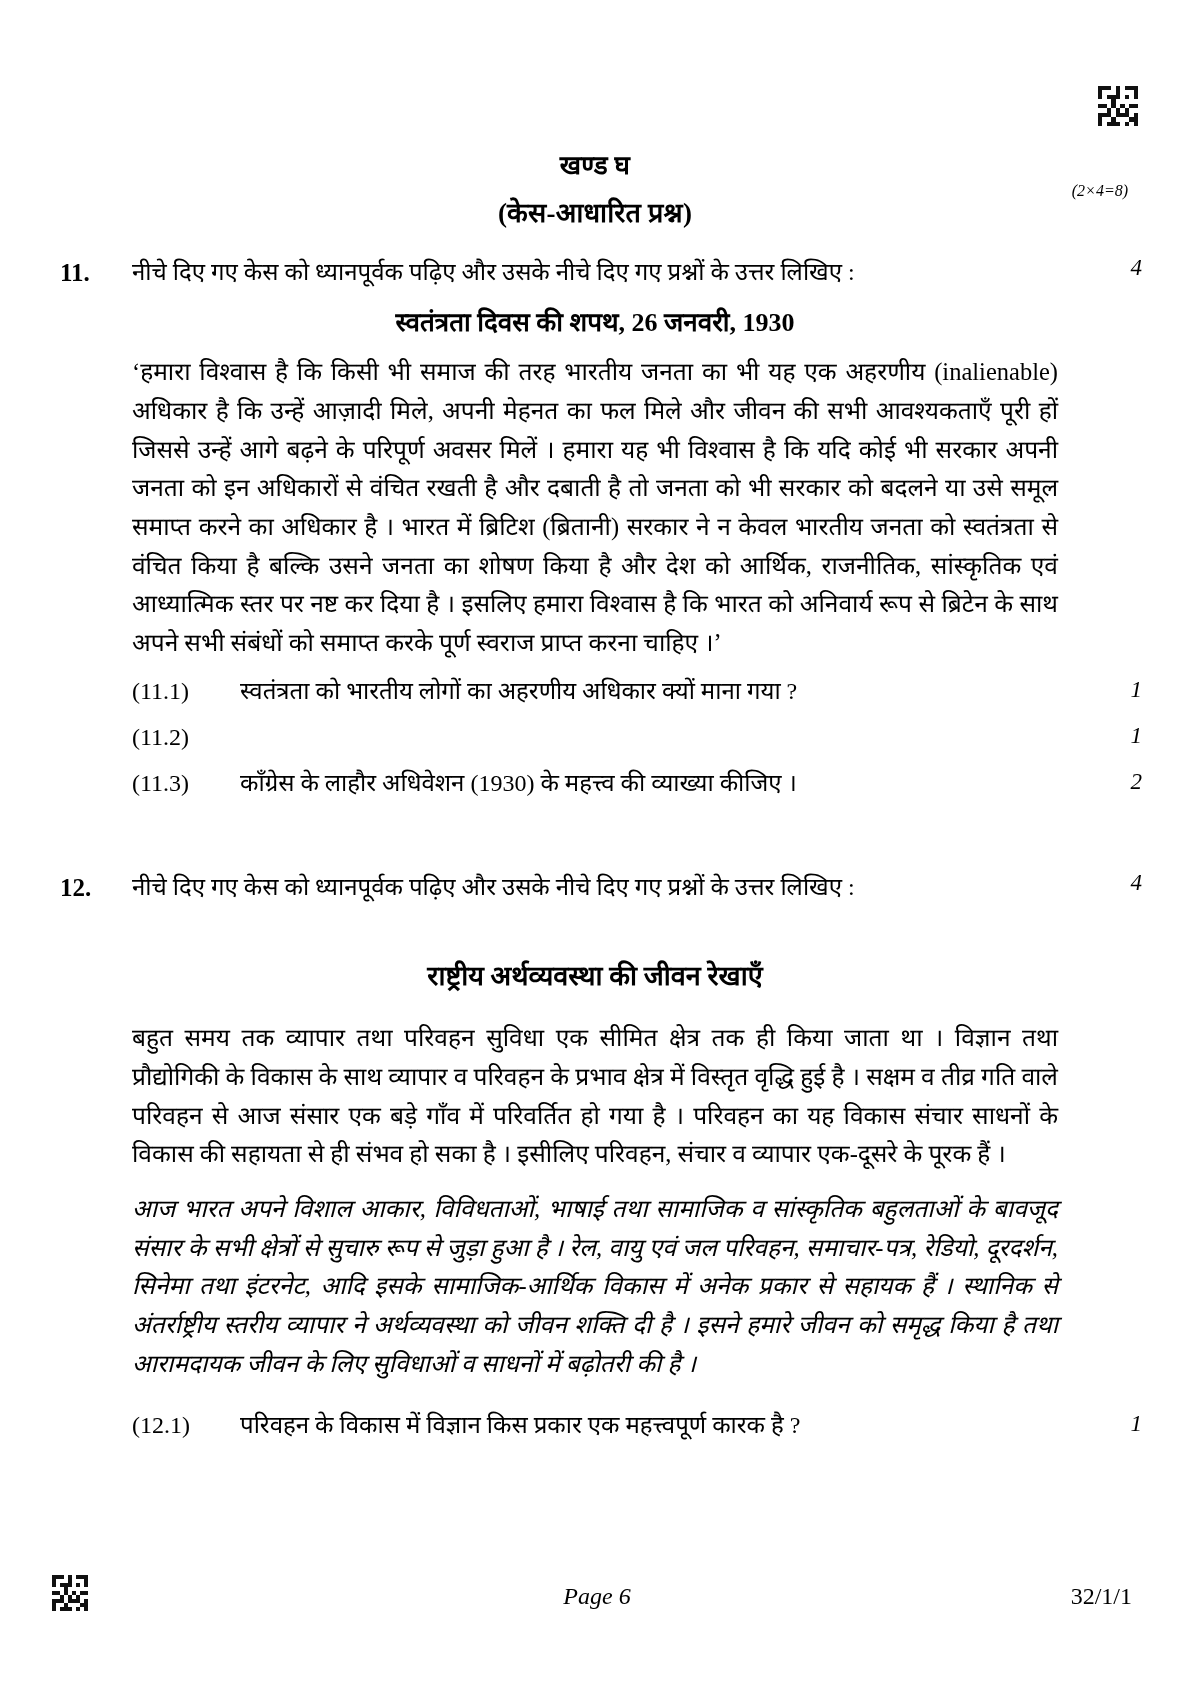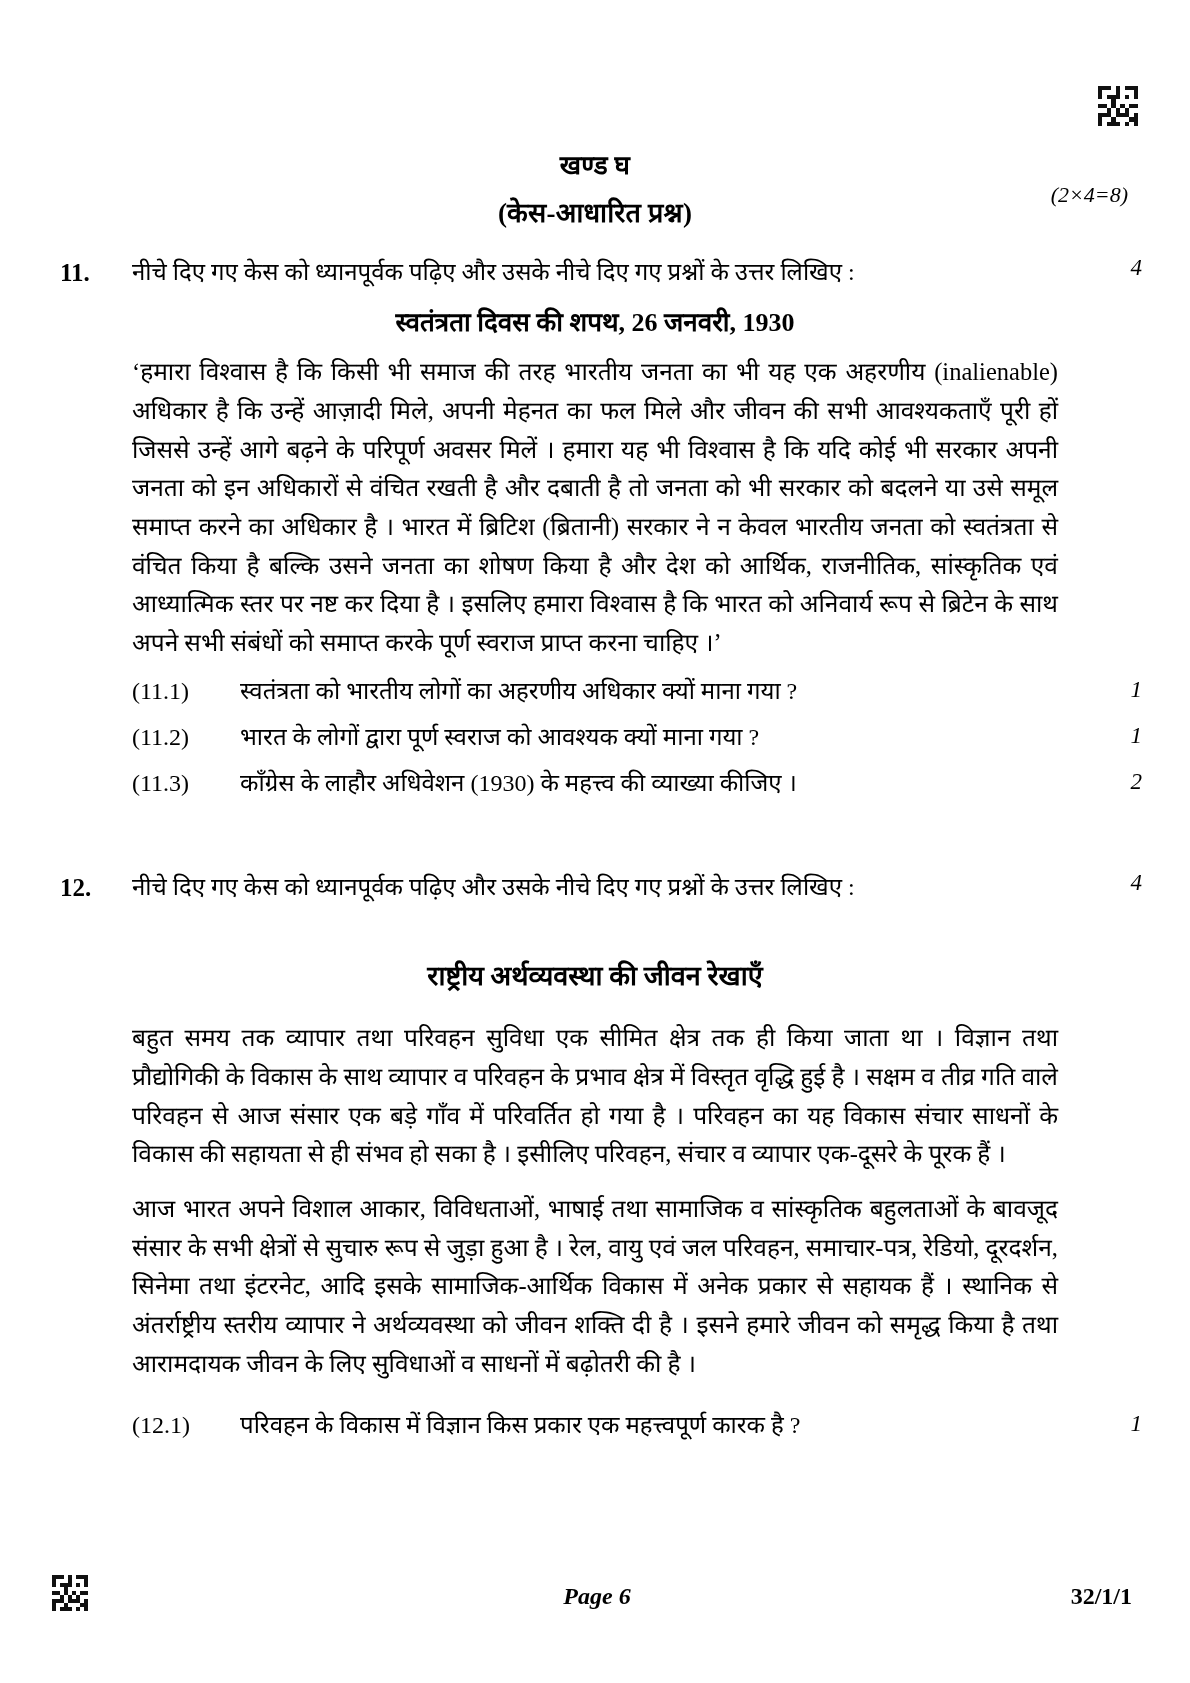--- a/index.html
+++ b/index.html
@@ -45,21 +45,21 @@
     margin: 0;
   }
   .section-head.khand { margin-top: 138px; }
   .section-head.sub   { margin-top: 11px; font-size: 27px; }
 
   .marks-top-right {
     position: absolute;
     right: 62px;
     top: 182px;
     font-style: italic;
-    font-size: 22px;
+    font-size: 16px;
     font-family: "Liberation Serif", serif;
   }
 
   
   .qrow {
     position: relative;
     display: flex;
     align-items: flex-start;
     margin-top: 25px;
     padding-right: 78px;
@@ -99,21 +99,21 @@
   }
 
   
   .para {
     margin: 14px 124px 0 124px;
     font-size: 24.5px;
     line-height: 1.58;
     text-align: justify;
     text-justify: inter-word;
   }
-  .para.tight { margin-top: 16px; }
+  .para.tight { margin-top: 16px; font-style: italic; }
 
   
   .subq {
     position: relative;
     display: flex;
     align-items: flex-end;
     margin: 10px 40px 0 124px;
     font-size: 24px;
     line-height: 1.5;
   }
@@ -133,21 +133,20 @@
   .gap-lg { height: 44px; }
   .gap-sm { height: 14px; }
 
   
   .footer {
     position: absolute;
     left: 4px;
     right: 0;
     bottom: 66px;
     height: 34px;
-    font-weight: bold;
   }
   .footer .page-label {
     position: absolute;
     left: 0; right: 0;
     text-align: center;
     font-style: italic;
     font-size: 24px;
   }
   .footer .code {
     position: absolute;
@@ -260,21 +259,20 @@
   <div class="para">‘हमारा विश्वास है कि किसी भी समाज की तरह भारतीय जनता का भी यह एक अहरणीय (inalienable) अधिकार है कि उन्हें आज़ादी मिले, अपनी मेहनत का फल मिले और जीवन की सभी आवश्यकताएँ पूरी हों जिससे उन्हें आगे बढ़ने के परिपूर्ण अवसर मिलें । हमारा यह भी विश्वास है कि यदि कोई भी सरकार अपनी जनता को इन अधिकारों से वंचित रखती है और दबाती है तो जनता को भी सरकार को बदलने या उसे समूल समाप्त करने का अधिकार है । भारत में ब्रिटिश (ब्रितानी) सरकार ने न केवल भारतीय जनता को स्वतंत्रता से वंचित किया है बल्कि उसने जनता का शोषण किया है और देश को आर्थिक, राजनीतिक, सांस्कृतिक एवं आध्यात्मिक स्तर पर नष्ट कर दिया है । इसलिए हमारा विश्वास है कि भारत को अनिवार्य रूप से ब्रिटेन के साथ अपने सभी संबंधों को समाप्त करके पूर्ण स्वराज प्राप्त करना चाहिए ।’</div>
 
   <div class="subq">
     <div class="lbl">(11.1)</div>
     <div class="body">स्वतंत्रता को भारतीय लोगों का अहरणीय अधिकार क्यों माना गया ?</div>
     <div class="mk">1</div>
   </div>
 
   <div class="subq">
     <div class="lbl">(11.2)</div>
-    <div class="body">भारत के लोगों द्वारा पूर्ण स्वराज को आवश्यक क्यों माना गया ?</div>
     <div class="mk">1</div>
   </div>
 
   <div class="subq">
     <div class="lbl">(11.3)</div>
     <div class="body">काँग्रेस के लाहौर अधिवेशन (1930) के महत्त्व की व्याख्या कीजिए ।</div>
     <div class="mk">2</div>
   </div>
 
   <div class="gap-lg"></div>

